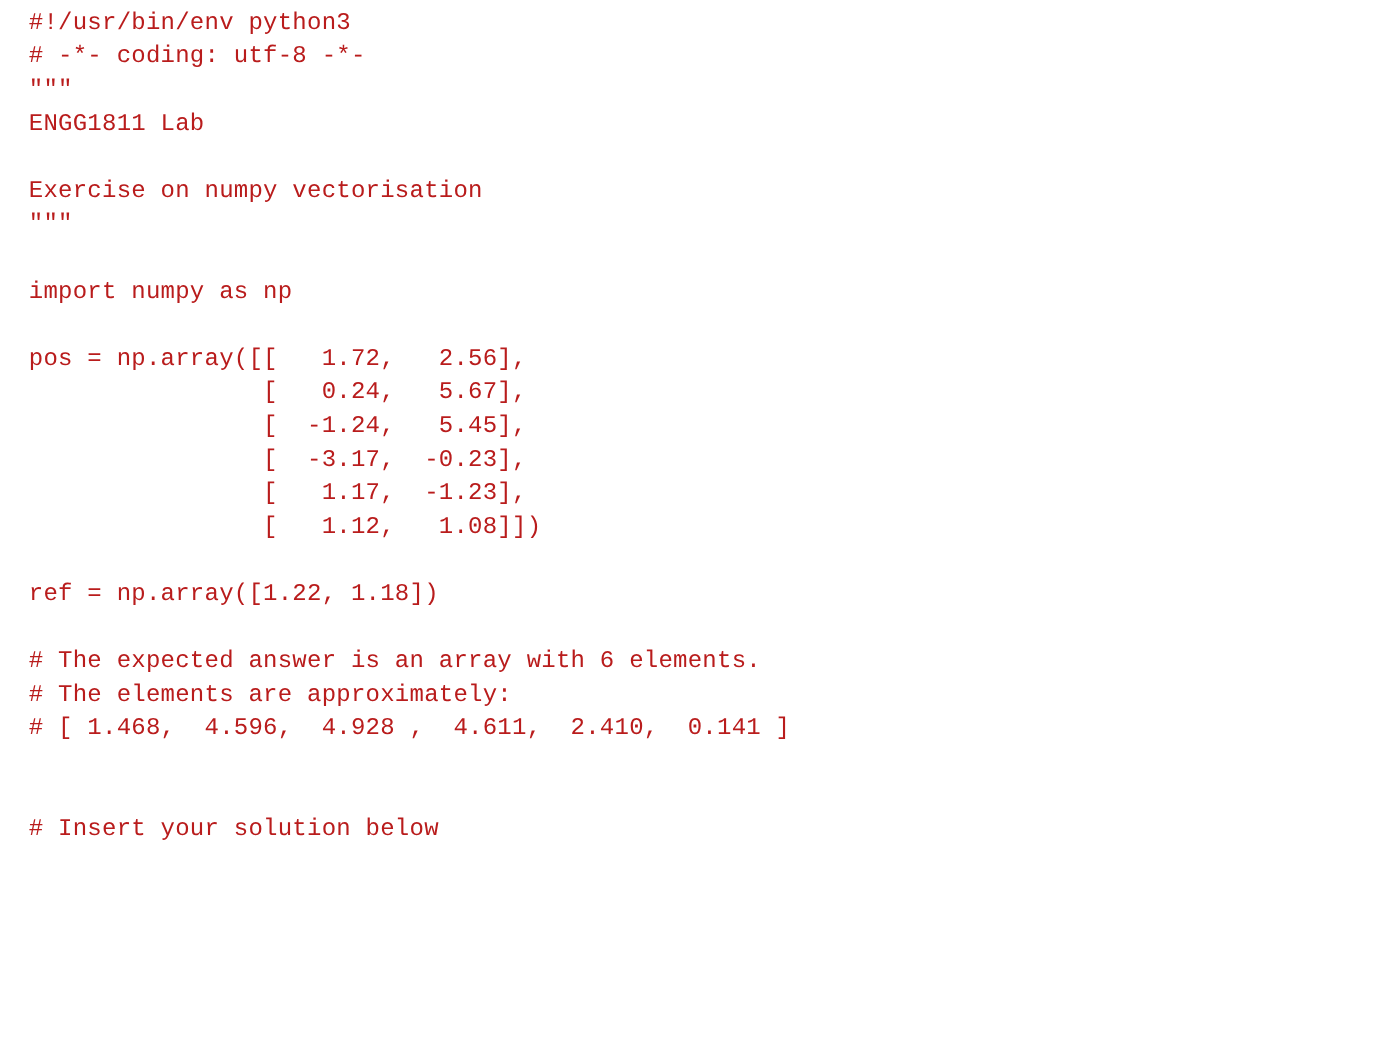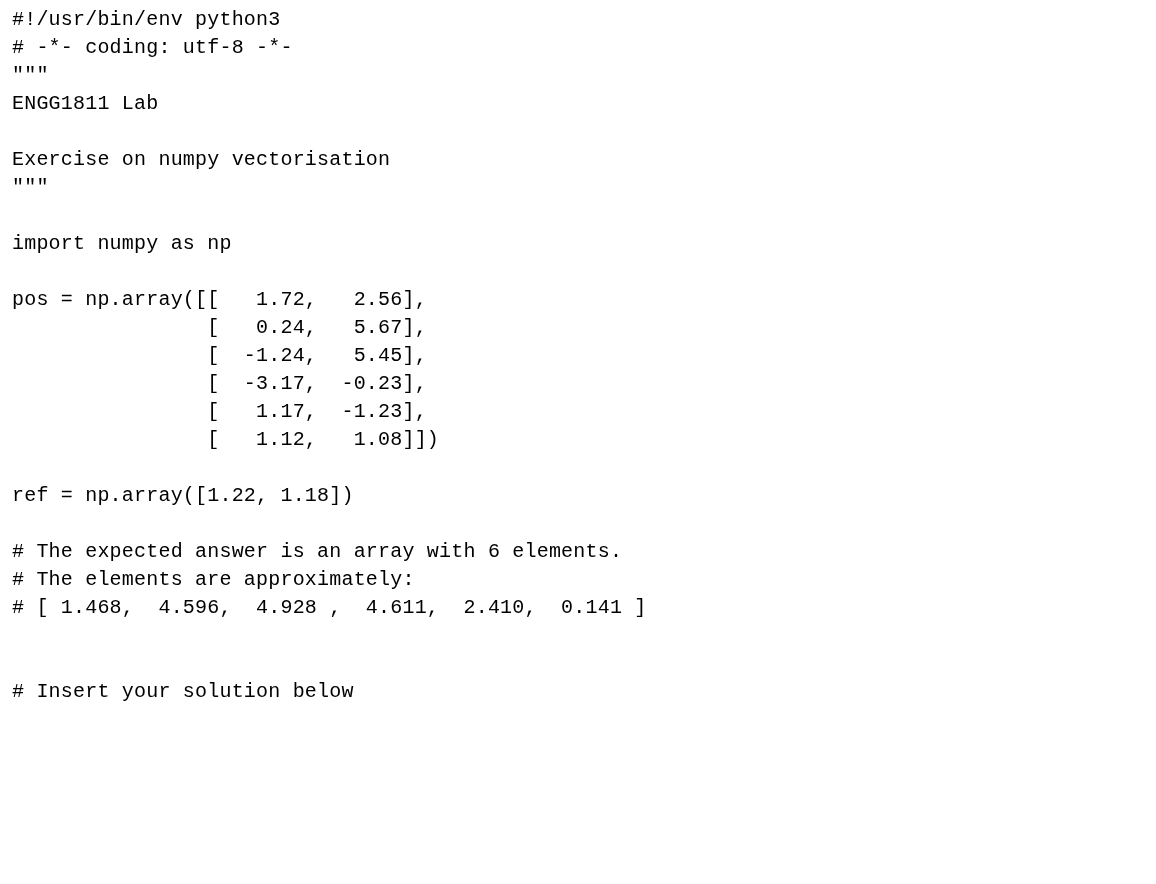--- a/index.html
+++ b/index.html
@@ -5,25 +5,25 @@
   html, body {
     margin: 0;
     padding: 0;
     width: 1156px;
     height: 884px;
     background: #ffffff;
     overflow: hidden;
   }
   pre.code {
     margin: 0;
-    padding: 6px 12px 12px 12px;
+    padding: 6px 12px 12px 24px;
     font-family: "SimSun", "NSimSun", "MS Mincho", "Courier New", monospace;
     font-size: 20px;
     line-height: 1.4;
-    color: #000000;
+    color: #b91c1c;
     white-space: pre;
     letter-spacing: 0.2px;
   }
 </style>
 </head>
 <body>
 
 <pre class="code">#!/usr/bin/env python3
 # -*- coding: utf-8 -*-
 """

